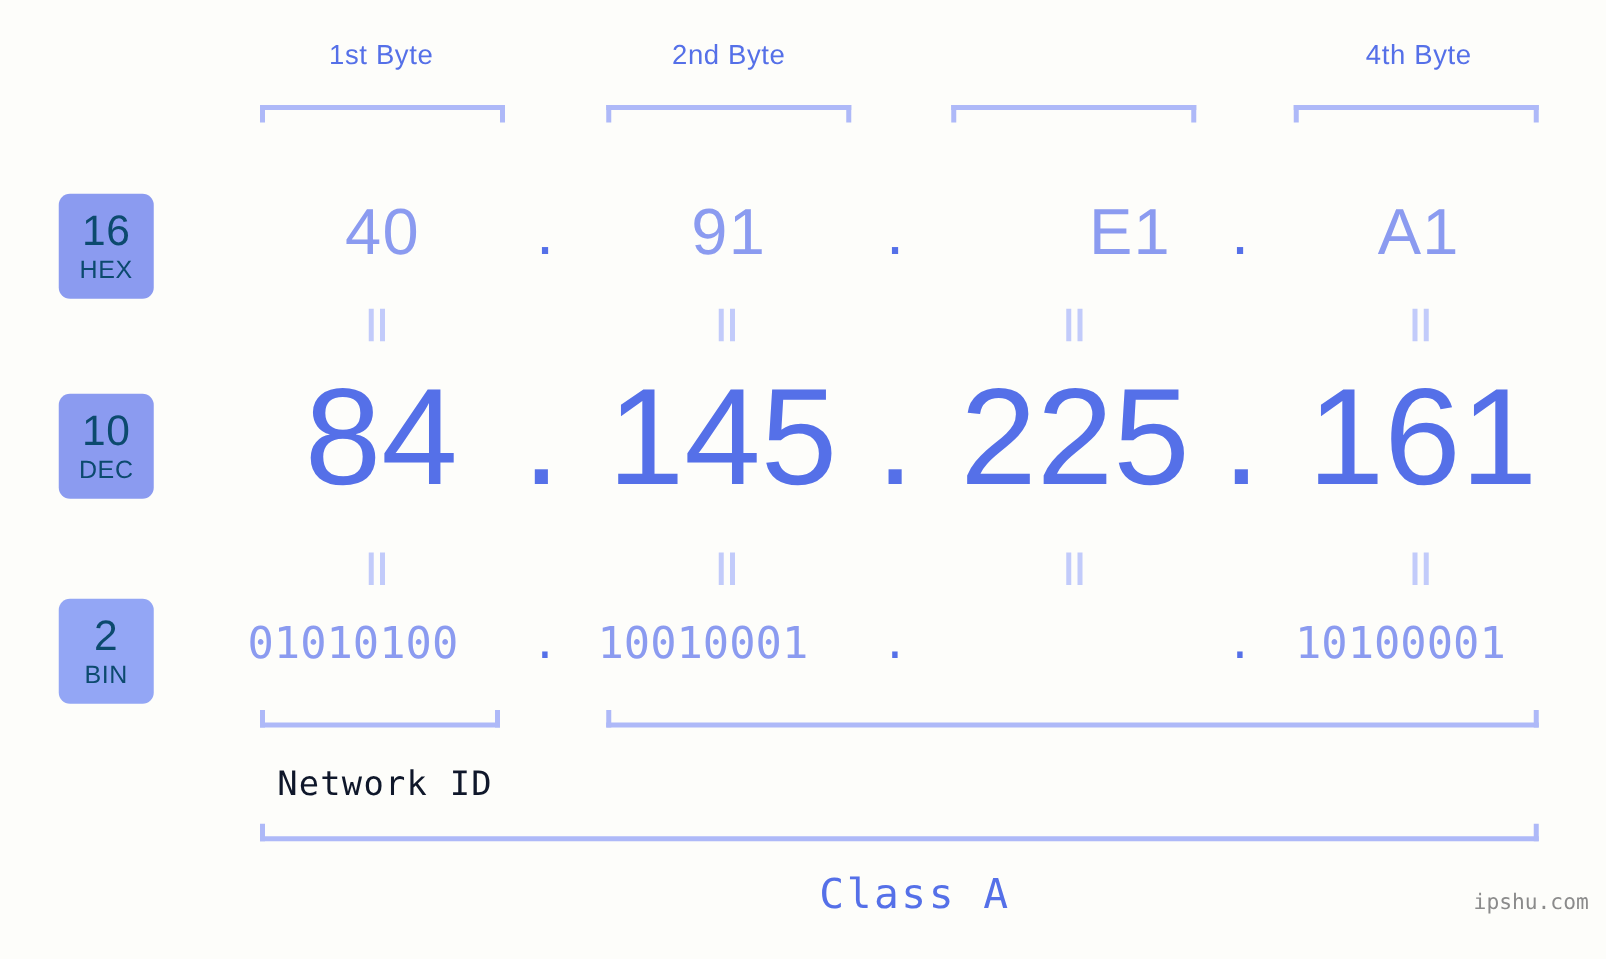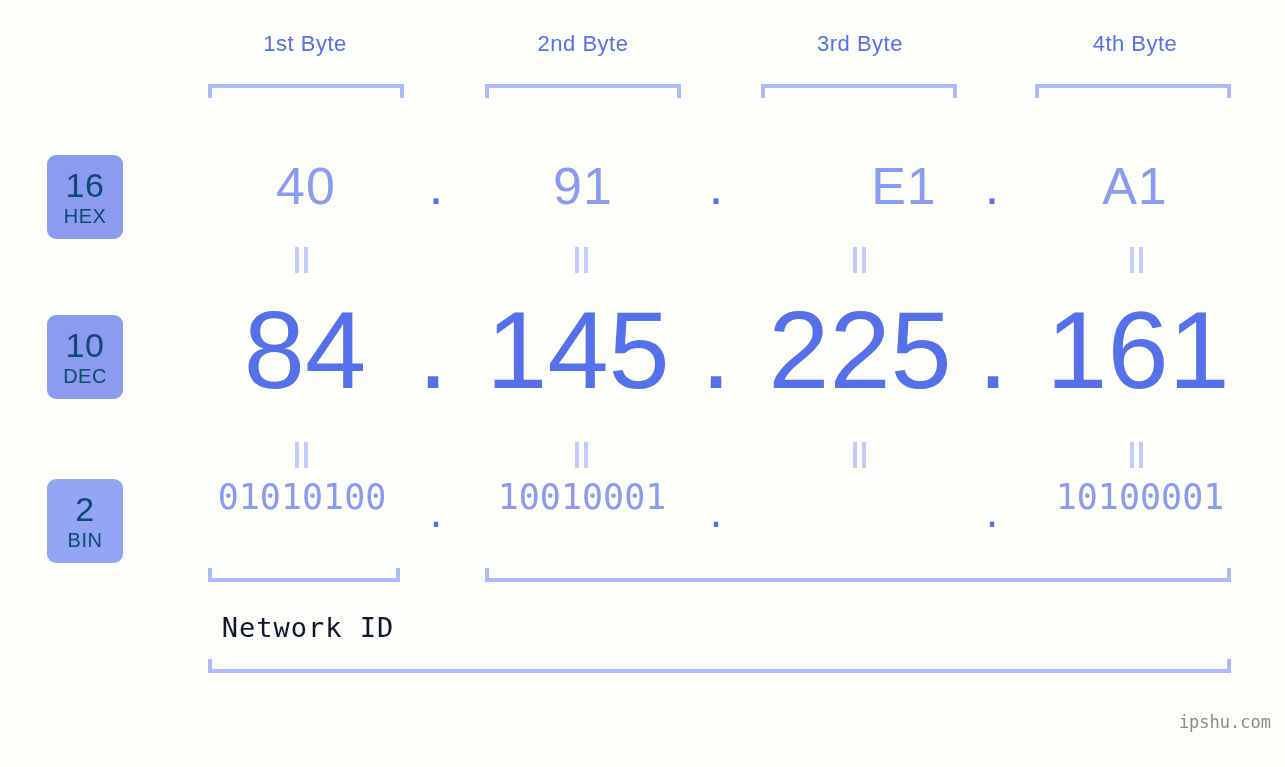--- a/index.html
+++ b/index.html
@@ -110,25 +110,24 @@
     top: 295px;
     font-size: 110px;
     color: #5570e8;
     text-align: center;
     white-space: nowrap;
     line-height: 1;
   }
 
   .bin-val {
     position: absolute;
-    top: 477px;
+    top: 495px;
     font-size: 35px;
     font-family: "DejaVu Sans Mono", monospace;
     color: #8b9bf0;
-    text-align: center;
     white-space: nowrap;
     letter-spacing: 0px;
   }
   .bin-dot {
     position: absolute;
     top: 495px;
     font-size: 35px;
     font-family: "DejaVu Sans Mono", monospace;
     color: #5570e8;
     text-align: center;
@@ -183,21 +182,20 @@
     white-space: nowrap;
   }
 </style>
 </head>
 <body>
 
 <div id="stage">
 
   <div class="byte-label" style="left:205px; width:200px;">1st Byte</div>
   <div class="byte-label" style="left:483px; width:200px;">2nd Byte</div>
-  <div class="byte-label" style="left:760px; width:200px;">3rd Byte</div>
   <div class="byte-label" style="left:1035px; width:200px;">4th Byte</div>
 
   <div class="bracket-down" style="left:208px; top:84px; width:196px;"></div>
   <div class="bracket-down" style="left:485px; top:84px; width:196px;"></div>
   <div class="bracket-down" style="left:761px; top:84px; width:196px;"></div>
   <div class="bracket-down" style="left:1035px; top:84px; width:196px;"></div>
 
   <div class="badge" id="badge-hex">
     <span class="num">16</span>
     <span class="lbl">HEX</span>
@@ -266,16 +264,17 @@
   <div class="bin-dot" style="left:686px; width:60px;">.</div>
   <div class="bin-dot" style="left:962px; width:60px;">.</div>
   <div class="bin-val" style="left:1036px; width:208px;">10100001</div>
 
   <div class="bracket-up" style="left:208px; top:568px; width:192px;"></div>
   <div class="bracket-up" style="left:485px; top:568px; width:746px;"></div>
 
   <div class="id-label" style="left:208px; top:612px; width:200px;">Network ID</div>
 
   <div class="bracket-up" style="left:208px; top:659px; width:1023px;"></div>
+  <div class="class-label" style="left:632px; top:695px; width:200px;">Class A</div>
 
   <div id="watermark">ipshu.com</div>
 
 </div>
 
 </body></html>

